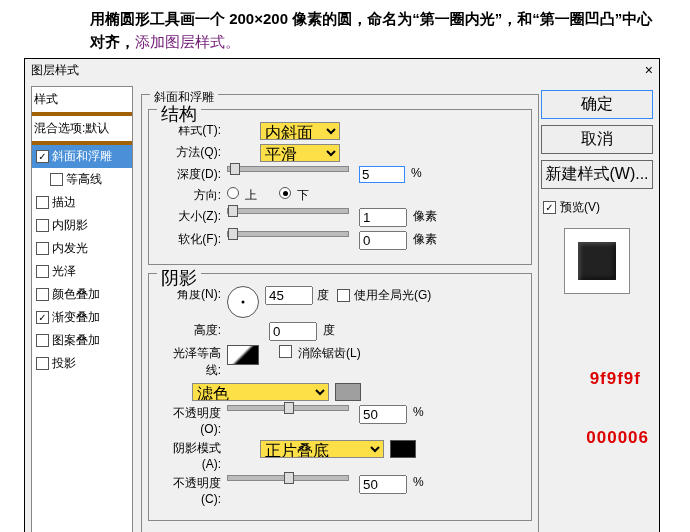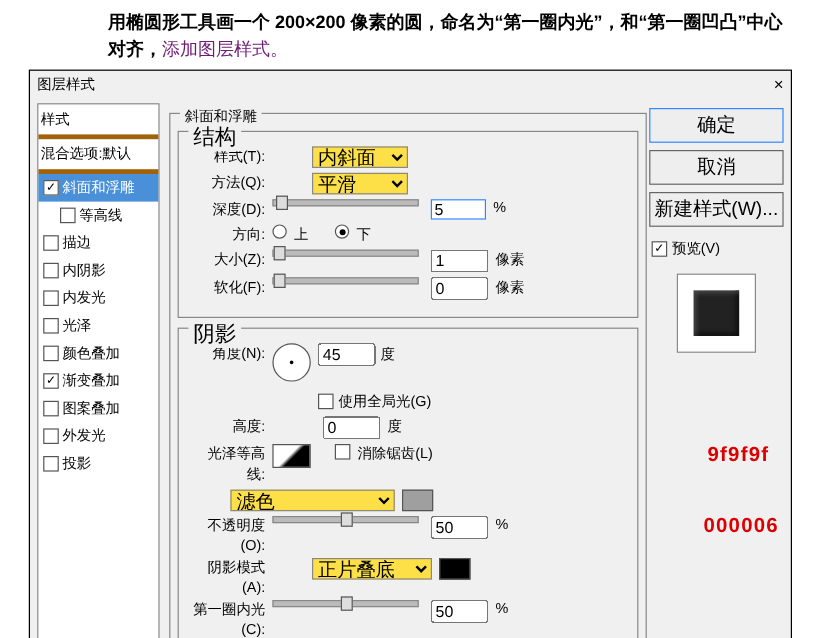--- a/index.html
+++ b/index.html
@@ -212,24 +212,20 @@
       <div class="row">
         <span class="chk on"></span>
         <span>渐变叠加</span>
       </div>
       <div class="row">
         <span class="chk"></span>
         <span>图案叠加</span>
       </div>
       <div class="row">
         <span class="chk"></span>
-        <span>外发光</span>
-      </div>
-      <div class="row">
-        <span class="chk"></span>
         <span>投影</span>
       </div>
     </div>
 
     <div class="mid-col">
       <div class="outer-panel">
         <span class="panel-title">斜面和浮雕</span>
 
         <div class="fieldset">
           <span class="fs-label">结构</span>
@@ -275,21 +271,21 @@
             <span>像素</span>
           </div>
         </div>
 
         <div class="fieldset">
           <span class="fs-label">阴影</span>
 
           <div class="formrow">
             <span class="lbl">角度(N):</span>
             <span class="angle-circ"></span>
-            <div style="display:flex;flex-direction:column;gap:21px">
+            <div style="display:flex;flex-direction:row;gap:8px">
               <div style="display:flex;align-items:center;gap:4px">
                 <input class="numbox" value="45" style="">
                 <span>度</span>
               </div>
               <div style="display:flex;align-items:center;gap:4px">
                 <span class="chk"></span>
                 <span>使用全局光(G)</span>
               </div>
             </div>
           </div>
@@ -313,25 +309,25 @@
           <div class="formrow">
             <span class="lbl">不透明度(O):</span>
             <div class="slider">
                 <div class="thumb" style="left:56px"></div>
               </div>
             <input class="numbox" value="50" style="">
             <span>%</span>
           </div>
           <div class="formrow">
             <span class="lbl">阴影模式(A):</span>
-            <select style="width:100px"><option>正片叠底</option></select>
+            <select style="width:124px"><option>正片叠底</option></select>
             <span class="color-sw black"></span>
           </div>
           <div class="formrow">
-            <span class="lbl">第一圈内光(C):</span>
+            <span class="lbl">不透明度(C):</span>
             <div class="slider">
                 <div class="thumb" style="left:56px"></div>
               </div>
             <input class="numbox" value="50" style="">
             <span>%</span>
           </div>
         </div>
 
       </div>
 

